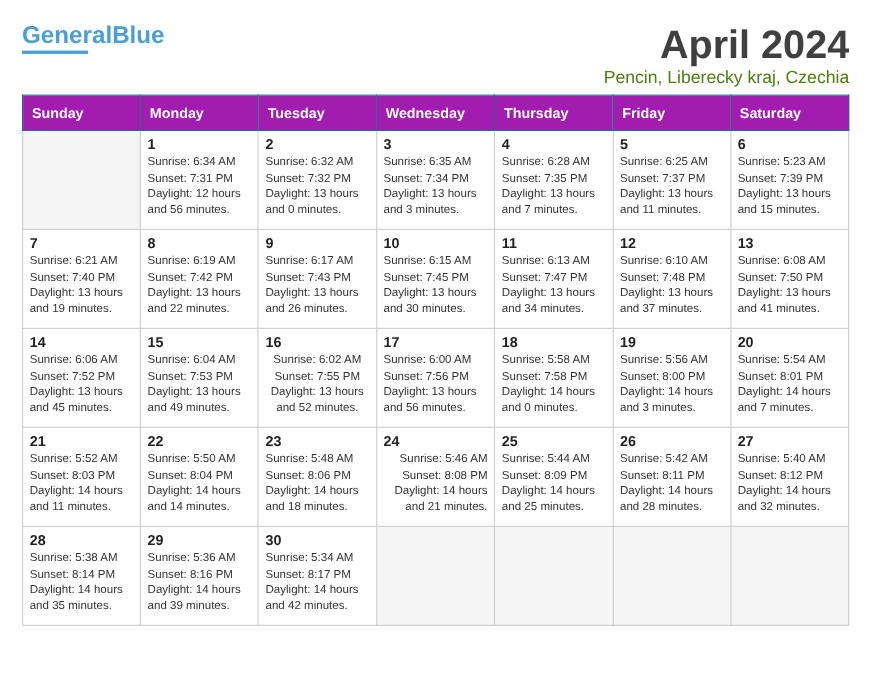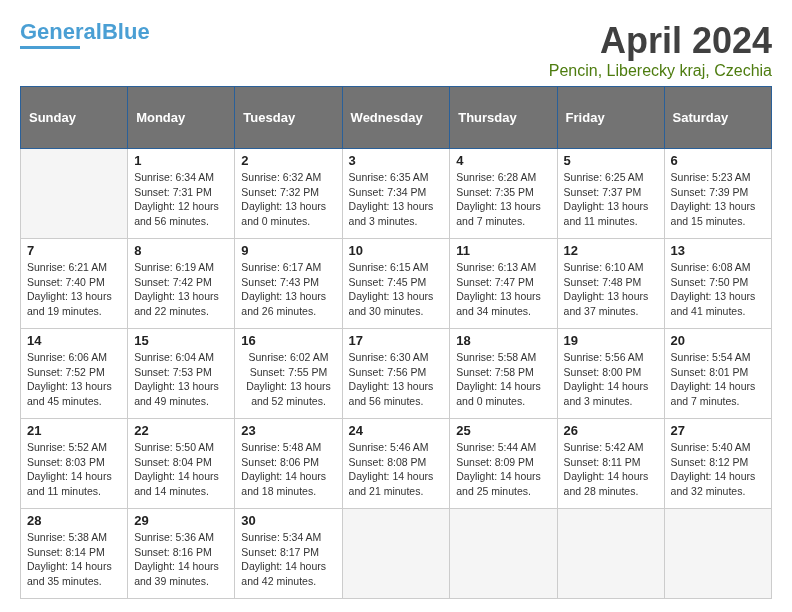--- a/index.html
+++ b/index.html
@@ -48,24 +48,24 @@
     .calendar-subtitle {
       font-size: 16px;
       color: #4d7c0f;
     }
     table {
       width: 100%;
       border-collapse: collapse;
       font-size: 11px;
     }
     thead tr th {
-      background: #737373;
+      background: #a21caf;
       color: #fff;
       text-align: left;
-      padding: 23px 8px;
+      padding: 8px 8px;
       font-size: 13px;
       font-weight: bold;
       border: 1px solid #2a6099;
     }
     tbody tr td {
       border: 1px solid #ccc;
       vertical-align: top;
       padding: 4px 6px;
       width: 108px;
       height: 90px;
@@ -234,21 +234,21 @@
         </td>
         <td>
           <span class="day-number">16</span>
           <div class="day-info" style="white-space: pre-line; text-align: center;">Sunrise: 6:02 AM
 Sunset: 7:55 PM
 Daylight: 13 hours
 and 52 minutes.</div>
         </td>
         <td>
           <span class="day-number">17</span>
-          <div class="day-info" style="white-space: pre-line;">Sunrise: 6:30 AM
+          <div class="day-info" style="white-space: pre-line;">Sunrise: 6:00 AM
 Sunset: 7:56 PM
 Daylight: 13 hours
 and 56 minutes.</div>
         </td>
         <td>
           <span class="day-number">18</span>
           <div class="day-info" style="white-space: pre-line;">Sunrise: 5:58 AM
 Sunset: 7:58 PM
 Daylight: 14 hours
 and 0 minutes.</div>
@@ -285,21 +285,21 @@
         </td>
         <td>
           <span class="day-number">23</span>
           <div class="day-info" style="white-space: pre-line;">Sunrise: 5:48 AM
 Sunset: 8:06 PM
 Daylight: 14 hours
 and 18 minutes.</div>
         </td>
         <td>
           <span class="day-number">24</span>
-          <div class="day-info" style="white-space: pre-line;">Sunrise: 5:46 AM
+          <div class="day-info" style="white-space: pre-line; text-align: right;">Sunrise: 5:46 AM
 Sunset: 8:08 PM
 Daylight: 14 hours
 and 21 minutes.</div>
         </td>
         <td>
           <span class="day-number">25</span>
           <div class="day-info" style="white-space: pre-line;">Sunrise: 5:44 AM
 Sunset: 8:09 PM
 Daylight: 14 hours
 and 25 minutes.</div>

